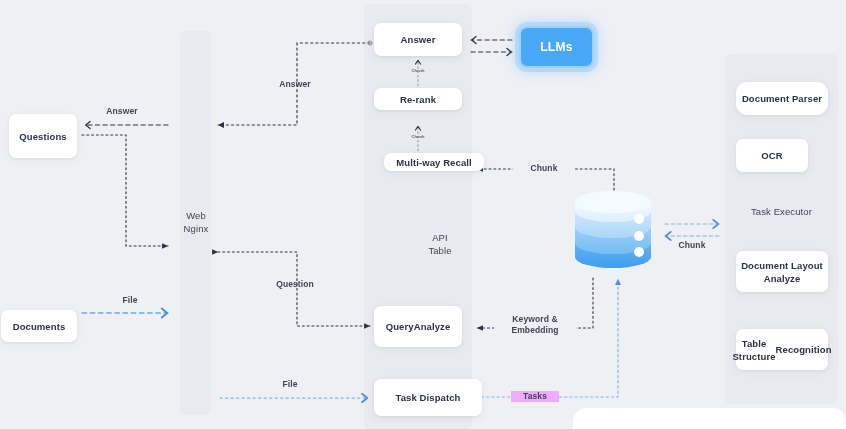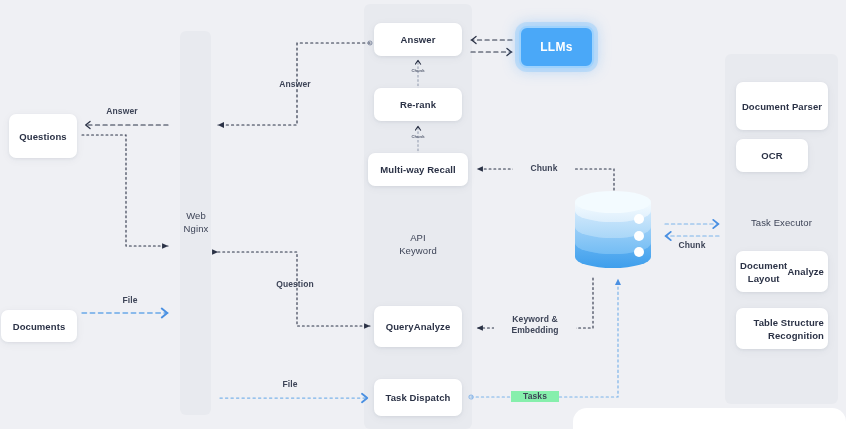--- a/index.html
+++ b/index.html
@@ -223,58 +223,58 @@
     <g>
       <path d="M471,397 L618,397 L618,279" fill="none" stroke="#7cb4ea" stroke-width="1.2" stroke-dasharray="2.2 3.0" stroke-linecap="round" marker-end="url(#triBlue)" marker-start="url(#dotOpenB)"></path>
     </g>
   </svg>
 
   <div class="lane-label" style="left:168px; top:209px; width:56px;">
     <div>Web</div>
     <div>Nginx</div>
   </div>
 
-  <div class="lane-label" style="left:390px; top:231px; width:56px;">
+  <div class="lane-label" style="left:412px; top:231px; width:56px;">
     <div>API</div>
-    <div>Keyword</div>
-  </div>
-
-  <div class="lane-label" style="left:725px; top:205px; width:113px;margin-top:11px;">
+    <div>Table</div>
+  </div>
+
+  <div class="lane-label" style="left:725px; top:205px; width:113px;">
     <div>Task Executor</div>
   </div>
 
   <div class="card" style="left:9px; top:114px; width:68px; height:44px;">Questions</div>
 
   <div class="card" style="left:1px; top:297px; width:76px; height:32px;margin-top:13px;">Documents</div>
 
   <div class="card" style="left:374px; top:23px; width:88px; height:33px;">Answer</div>
 
-  <div class="card" style="left:374px; top:88px; width:88px; height:33px;">Re-rank</div>
-
-  <div class="card" style="left:368px; top:153px; width:100px; height:33px;">Multi-way Recall</div>
+  <div class="card" style="left:374px; top:88px; width:88px; height:22px;">Re-rank</div>
+
+  <div class="card" style="left:384px; top:153px; width:100px; height:18px;">Multi-way Recall</div>
 
   <div class="card" style="left:374px; top:306px; width:88px; height:41px; ">
     <div>Query</div>
     <div>Analyze</div>
   </div>
 
-  <div class="card" style="left:374px; top:379px; width:88px; height:37px;">Task Dispatch</div>
+  <div class="card" style="left:374px; top:379px; width:108px; height:37px;">Task Dispatch</div>
 
   <div class="llm-node">LLMs</div>
 
-  <div class="card" style="left:736px; top:82px; width:92px; height:48px;">Document Parser</div>
+  <div class="card" style="left:736px; top:82px; width:92px; height:33px;border-radius:11px;">Document Parser</div>
 
   <div class="card" style="left:736px; top:139px; width:72px; height:33px;">OCR</div>
 
-  <div class="card" style="left:736px; top:251px; width:92px; height:41px; flex-direction:row;">
+  <div class="card" style="left:736px; top:251px; width:92px; height:41px; flex-direction:column;">
     <div>Document Layout</div>
     <div>Analyze</div>
   </div>
 
-  <div class="card" style="left:736px; top:308px; width:92px; height:41px; flex-direction:column;align-items:flex-end;">
+  <div class="card" style="left:736px; top:329px; width:92px; height:41px; flex-direction:row;">
     <div>Table Structure</div>
     <div>Recognition</div>
   </div>
 
   <div class="db">
     <svg width="80" height="86" viewBox="0 0 80 86" xmlns="http://www.w3.org/2000/svg">
       <defs>
         <linearGradient id="lyr1" x1="0" y1="0" x2="0" y2="1">
           <stop offset="0%" stop-color="#f4fbff"></stop>
             <stop offset="100%" stop-color="#dceefc"></stop>
@@ -323,21 +323,21 @@
 
   <div class="conn-label" style="left:513px; top:163px; width:62px; background:#eff0f4;">Chunk</div>
 
   <div class="conn-label" style="left:661px; top:240px; width:62px;">Chunk</div>
 
   <div class="conn-label multiline" style="left:494px; top:314px; width:82px; background:#eff0f4;">
     <div>Keyword &amp;</div>
     <div>Embedding</div>
   </div>
 
-  <div class="conn-label" style="left:511px; top:391px; width:48px; background:#86efac;">Tasks</div>
+  <div class="conn-label" style="left:511px; top:391px; width:48px; background:#f0abfc;">Tasks</div>
 
   <div class="conn-label tiny" style="left:405px; top:68px; width:26px;">Chunk</div>
 
   <div class="conn-label tiny" style="left:405px; top:134px; width:26px;">Chunk</div>
 
   <div class="bottom-panel"></div>
 
 </div>
 
 </body></html>

